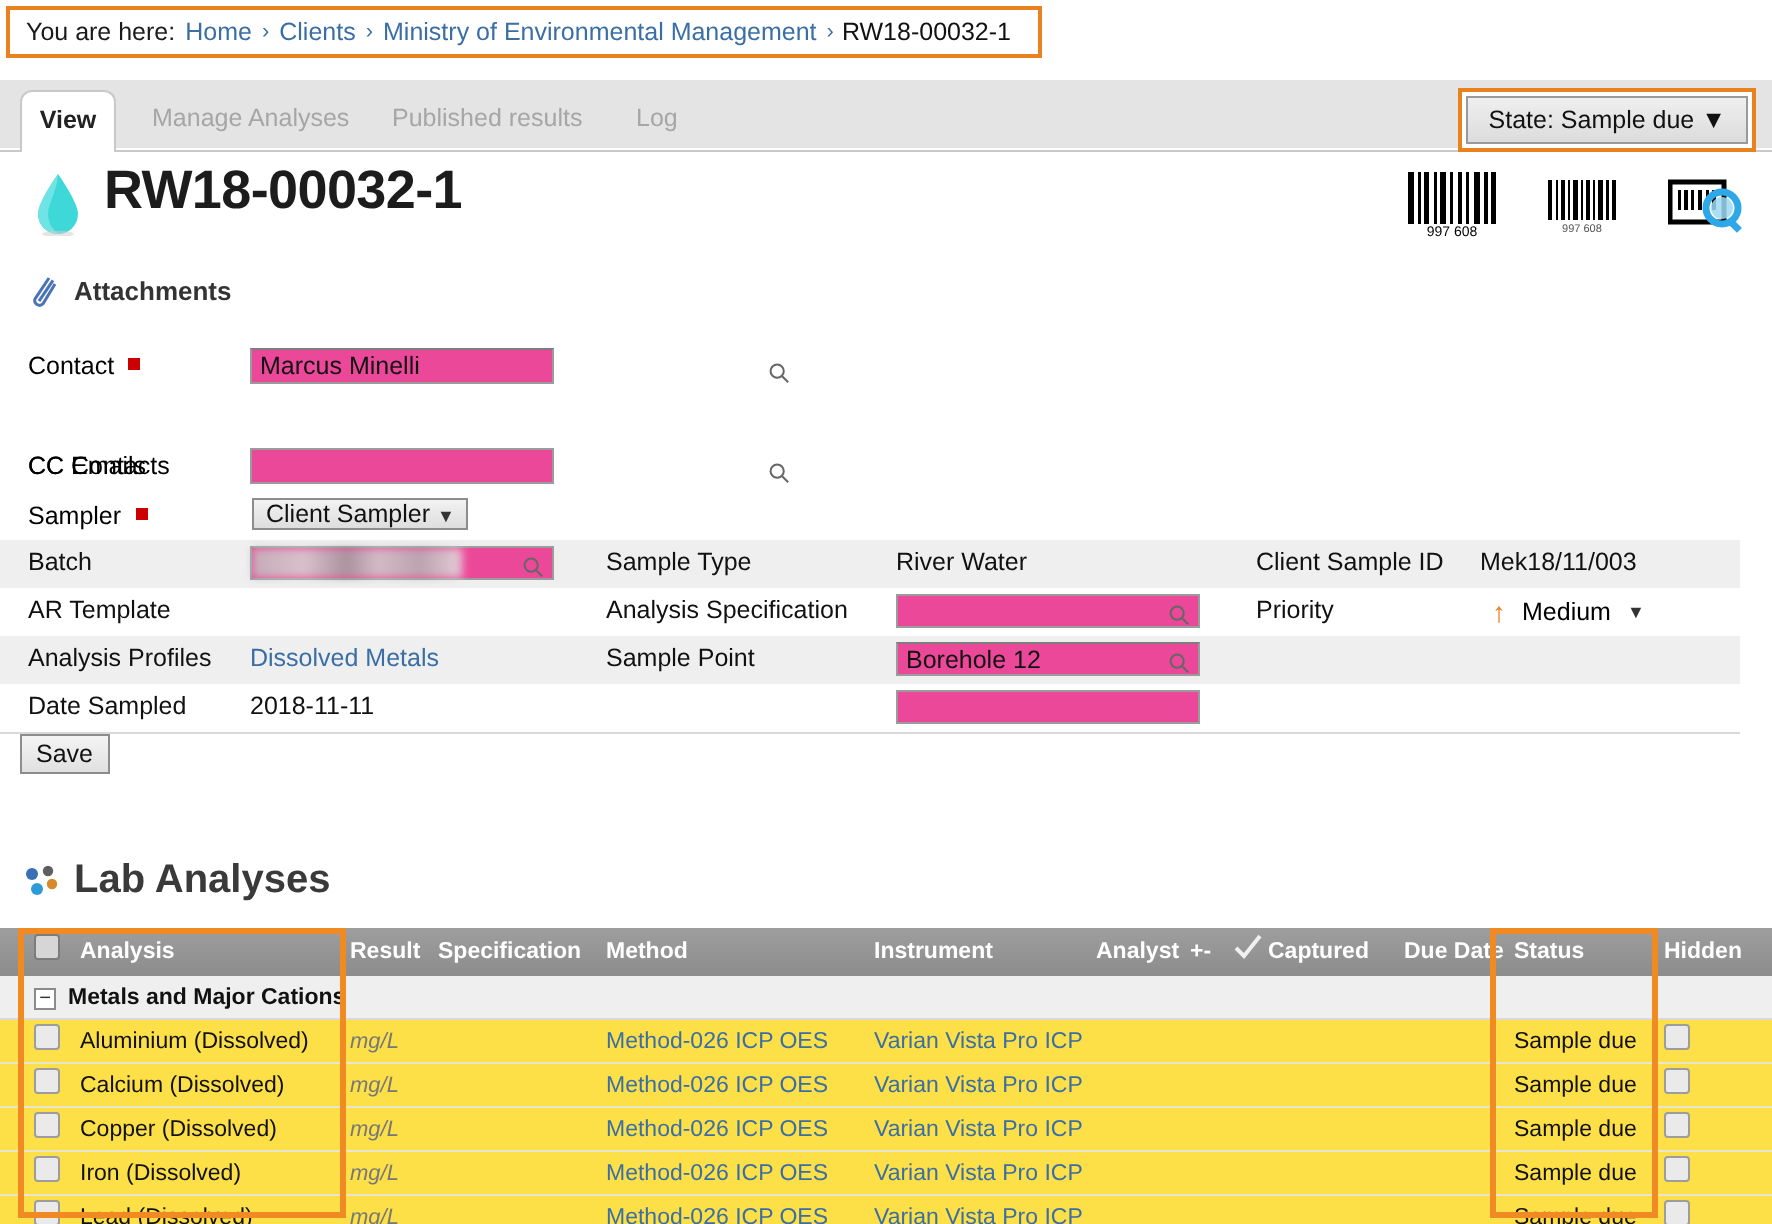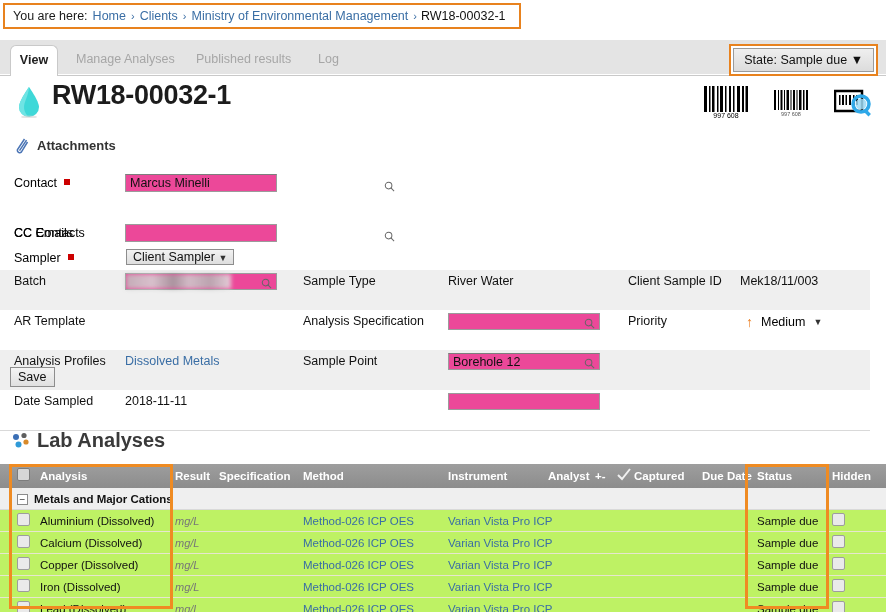--- a/index.html
+++ b/index.html
@@ -94,21 +94,21 @@
     border:1px solid #8d8d8d; height:20px; line-height:18px;
     padding:0 6px; font-size:12.5px; color:#111; cursor:pointer;
   }
 
   
   .tf-label { position:absolute; left:14px; font-size:12.5px; }
   .tf-field { position:absolute; left:125px; }
 
   
   .grid { position:absolute; left:0px; top:270px; width:870px; }
-  .grow { height:40px; position:relative; display:block;text-decoration:underline; }
+  .grow { height:24px; position:relative; display:block;text-decoration:underline; }
   .grow.odd { background:#efefef; }
   .grow.even { background:#ffffff; }
   .gcell { position:absolute; top:0; height:23px; line-height:23px; font-size:12.5px; color:#111; white-space:nowrap; }
   .c1 { left:14px; }
   .c2 { left:125px; }
   .c3 { left:303px; }
   .c4 { left:448px; }
   .c5 { left:628px; }
   .c6 { left:740px; }
   .link { color:#3a6ea5; cursor:pointer; }
@@ -139,21 +139,21 @@
   
   .la-head { position:absolute; left:12px; top:429px; display:flex; align-items:center; gap:8px; }
   .la-title { font-size:20px; font-weight:bold; color:#3a3a3a; }
 
   .table-wrap { position:absolute; left:0px; top:464px; width:886px; }
   .thead { height:24px; background:linear-gradient(#9e9e9e,#8c8c8c); position:relative; }
   .th { position:absolute; top:0; height:34px; line-height:24px;
         font-size:11.5px; font-weight:bold; color:#ffffff; white-space:nowrap; cursor:pointer;}
   .tr { height:22px; position:relative; border-bottom:1px solid #e6e6cf; }
   .tr.group { background:#efefef; border-bottom:1px solid #d9d9d9; }
-  .tr.data { background:#bef264; }
+  .tr.data { background:#fde047; }
   .td { position:absolute; top:0; height:22px; line-height:22px; font-size:11.5px; color:#111; white-space:nowrap;}
   .td.link { color:#3a6ea5; }
   .td.unit { color:#777; font-style:italic; font-size:11px; }
   .cb {
     width:13px; height:13px; background:#eaeaea;
     border:1px solid #9d9d9d; border-radius:2px; cursor:pointer;
   }
   .cb-head { background:#d6d6d6; border-color:#7c7c7c; }
   .expander {
     width:11px; height:11px; border:1px solid #8b8b8b; background:#fff;
@@ -161,21 +161,21 @@
     font-size:10px; line-height:9px; color:#333; cursor:pointer;
   }
 
   
   .hl { position:absolute; border:3px solid #ef8b22; pointer-events:none; z-index:20; }
   .hl-analysis { left:9px; top:464px; width:164px; height:145px; }
   .hl-status { left:745px; top:464px; width:84px; height:145px; }
 
   
   .x-cb{left:17px;} .x-analysis{left:40px;} .x-result{left:175px;}
-  .x-spec{left:219px;} .x-method{left:303px;} .x-instr{left:448px;}
+  .x-spec{left:219px;} .x-method{left:303px;} .x-instr{left:437px;}
   .x-analyst{left:548px;} .x-pm{left:595px;} .x-chk{left:617px;}
   .x-captured{left:634px;} .x-due{left:702px;} .x-status{left:757px;} .x-hidden{left:832px;}
 </style>
 </head>
 <body>
 
 <div id="page">
 
   <div class="breadcrumb-wrap">
     <span class="bc-label">You are here:</span>

